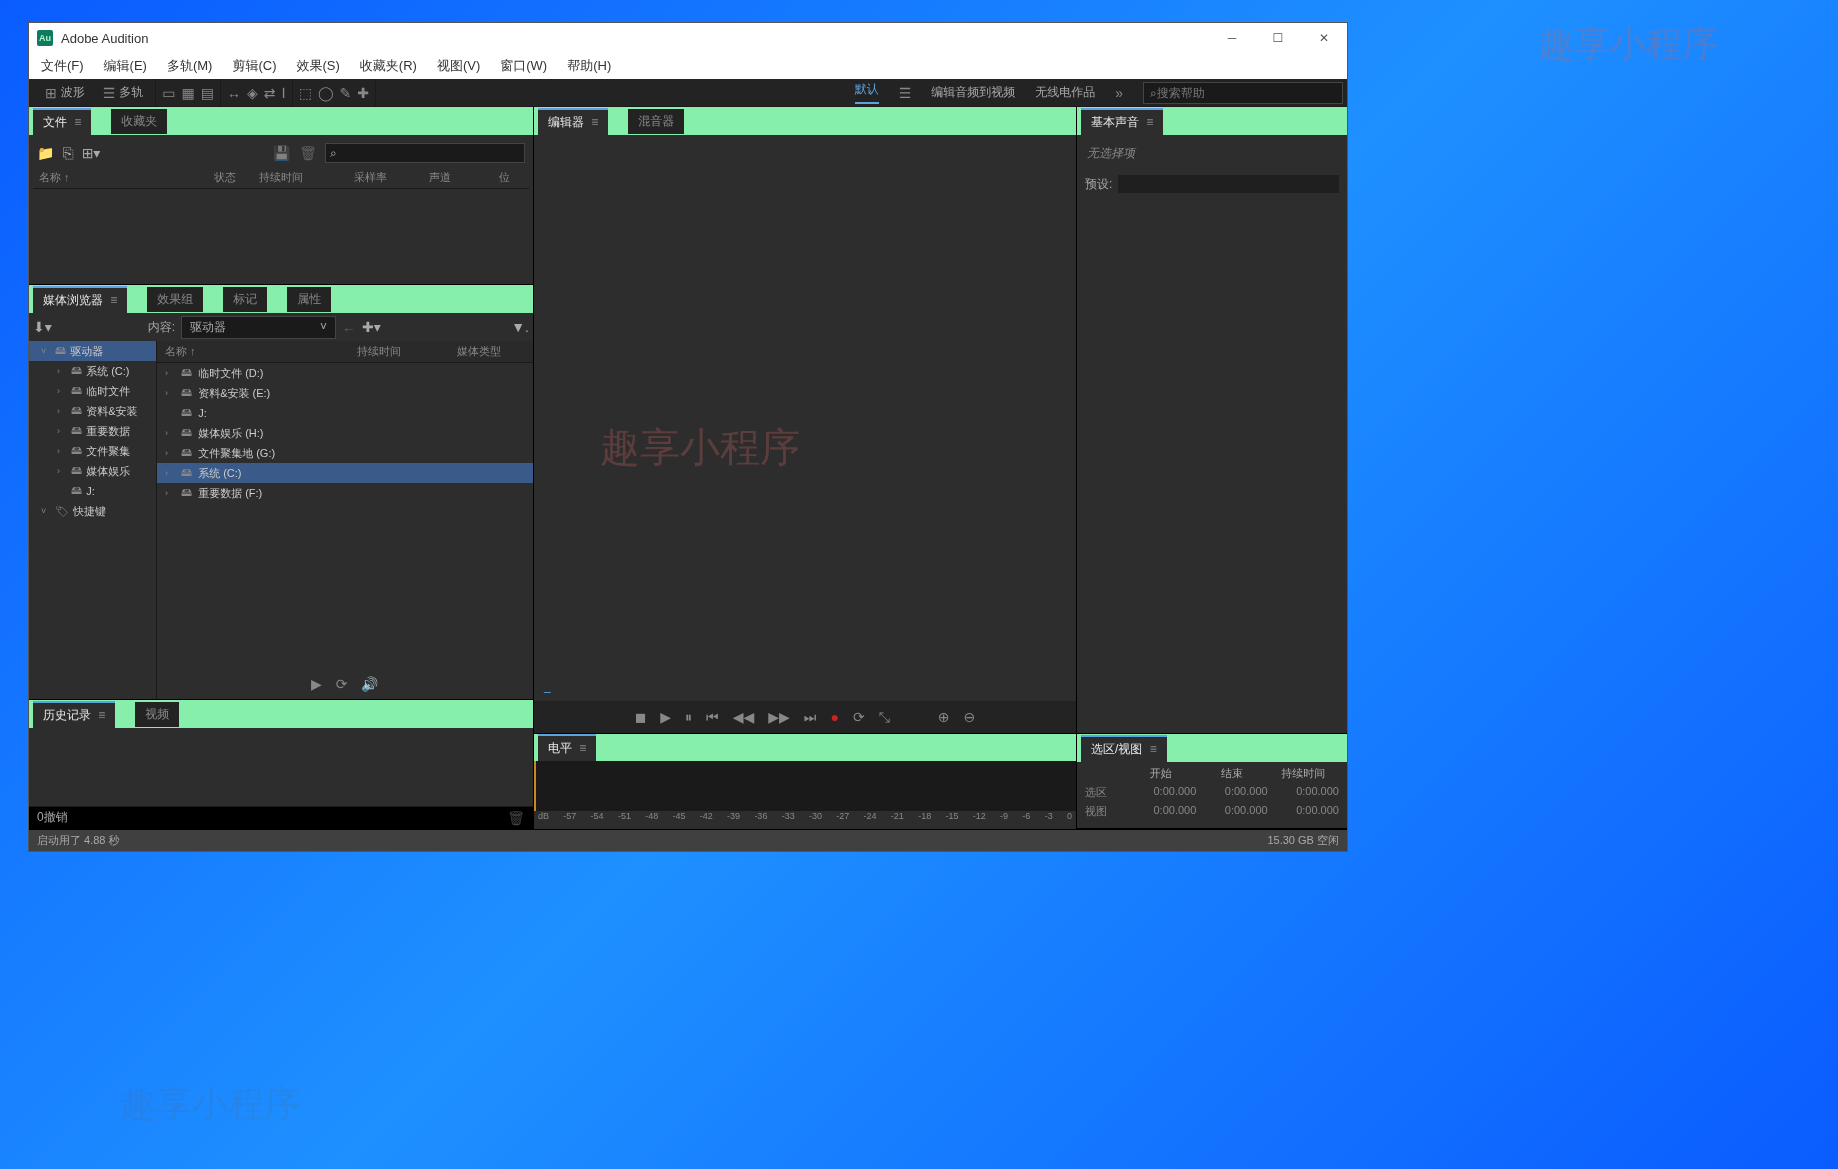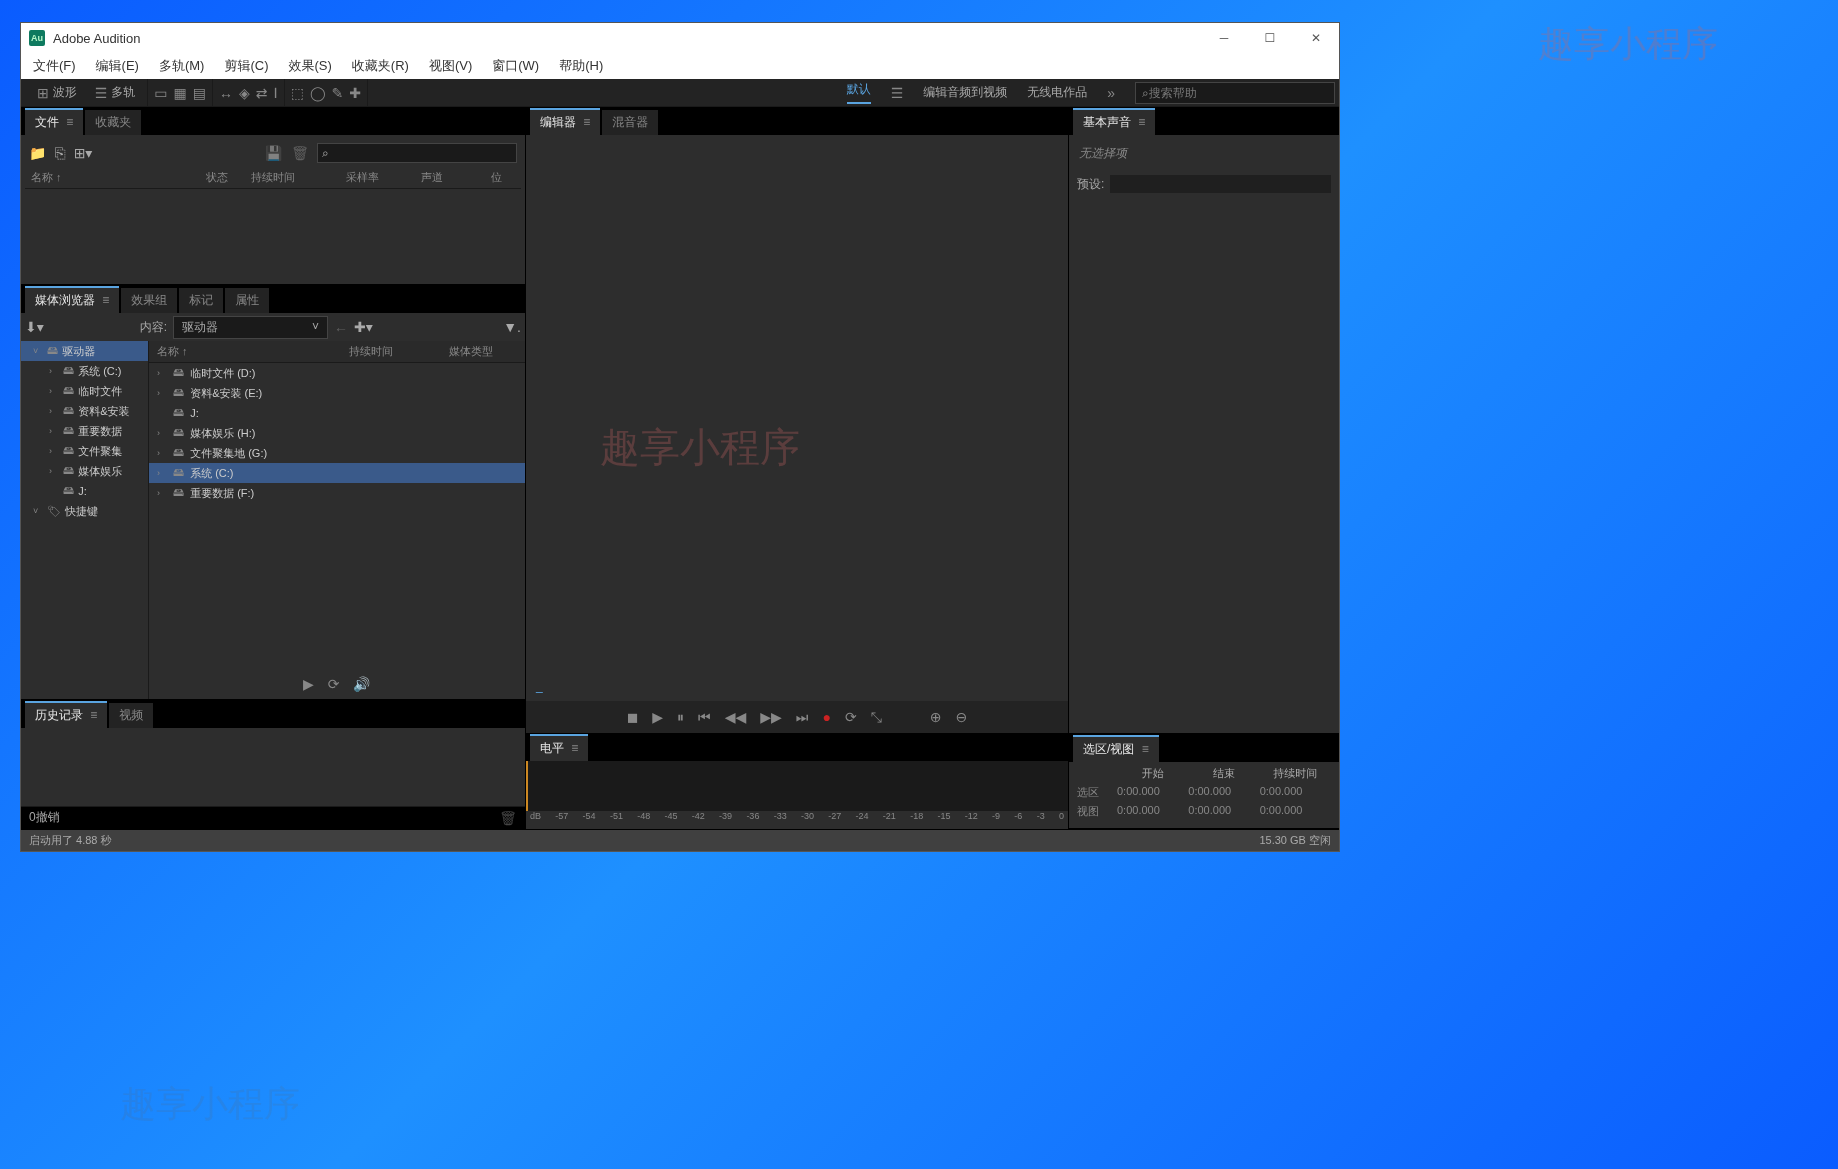--- a/index.html
+++ b/index.html
@@ -2,21 +2,21 @@
 <html><head>
 <meta charset="utf-8">
 <style>
 * { margin: 0; padding: 0; box-sizing: border-box; font-family: "Microsoft YaHei", "Segoe UI", sans-serif; }
 body { background: linear-gradient(135deg, #0a5cff 0%, #1e90ff 50%, #0a5cff 100%); height: 1169px; width: 1838px; overflow: hidden; position: relative; }
 .watermark { position: absolute; font-size: 36px; color: rgba(200,100,100,0.3); z-index: 1000; pointer-events: none; }
 .wm1 { top: 20px; right: 120px; }
 .wm2 { top: 420px; left: 600px; font-size: 40px; }
 .wm3 { bottom: 40px; left: 120px; color: rgba(100,100,100,0.15); }
 
-.window { position: absolute; top: 22px; left: 20px; width: 1320px; height: 830px; background: #fff; border: 1px solid #555; display: flex; flex-direction: column; }
+.window { position: absolute; top: 22px; left: 28px; width: 1320px; height: 830px; background: #fff; border: 1px solid #555; display: flex; flex-direction: column; }
 
 .titlebar { height: 30px; background: #fff; display: flex; align-items: center; padding: 0 0 0 8px; color: #333; font-size: 13px; }
 .app-icon { width: 16px; height: 16px; background: #0e7a5f; margin-right: 8px; display: inline-flex; align-items: center; justify-content: center; color: #b3f5c8; font-size: 9px; font-weight: bold; border-radius: 2px; }
 .titlebar-buttons { margin-left: auto; display: flex; }
 .titlebar-btn { width: 46px; height: 30px; display: flex; align-items: center; justify-content: center; color: #555; font-size: 12px; }
 
 .menubar { height: 26px; background: #fff; display: flex; align-items: center; padding: 0 4px; font-size: 13px; color: #333; gap: 4px; }
 .menu-item { padding: 2px 8px; }
 
 .app-body { flex: 1; background: #232323; display: flex; flex-direction: column; color: #a8a8a8; font-size: 12px; overflow: hidden; }
@@ -28,21 +28,21 @@
 .workspace-tabs { margin-left: auto; display: flex; align-items: center; gap: 20px; padding: 0 10px; }
 .ws-tab { color: #a8a8a8; }
 .ws-tab.active { color: #5aa4e0; border-bottom: 2px solid #5aa4e0; padding-bottom: 4px; }
 .search-help { width: 200px; height: 22px; background: #1a1a1a; border: 1px solid #444; margin-left: 10px; display: flex; align-items: center; padding: 0 6px; color: #888; }
 .search-help input { background: transparent; border: none; color: #ccc; outline: none; flex: 1; font-size: 12px; }
 
 .main-area { flex: 1; display: flex; overflow: hidden; }
 
 .left-col { width: 505px; display: flex; flex-direction: column; border-right: 1px solid #000; }
 .panel { background: #232323; border-bottom: 1px solid #000; display: flex; flex-direction: column; }
-.panel-tabs { height: 28px; display: flex; align-items: flex-end; padding: 0 4px; gap: 2px; background: #000000; }
+.panel-tabs { height: 28px; display: flex; align-items: center; padding: 0 4px; gap: 20px; background: #86efac; }
 .panel-tab { padding: 4px 10px; color: #888; background: #232323; font-size: 12px; }
 .panel-tab.active { color: #e8e8e8; background: #2d2d2d; border-top: 2px solid #5aa4e0; }
 .panel-tab .menu-icon { margin-left: 4px; color: #888; }
 .panel-body { flex: 1; background: #2d2d2d; padding: 4px; }
 
 .files-panel { height: 178px; }
 .files-toolbar { height: 28px; display: flex; align-items: center; gap: 8px; padding: 0 4px; }
 .ft-icon { color: #aaa; font-size: 14px; }
 .files-search { margin-left: auto; width: 200px; height: 20px; background: #1a1a1a; border: 1px solid #444; display: flex; align-items: center; padding: 0 4px; }
 .files-headers { height: 22px; display: flex; align-items: center; background: #2d2d2d; font-size: 11px; color: #888; border-bottom: 1px solid #1a1a1a; }
@@ -95,21 +95,21 @@
 .essential-panel { flex: 1; }
 .no-selection { padding: 10px; color: #888; font-style: italic; font-size: 12px; }
 .preset-row { height: 24px; display: flex; align-items: center; padding: 0 8px; gap: 6px; background: #2d2d2d; }
 
 .selection-panel { height: 95px; }
 .sel-table { padding: 4px 8px; }
 .sel-headers { display: flex; font-size: 11px; color: #aaa; }
 .sel-col { flex: 1; text-align: center; }
 .sel-row { display: flex; font-size: 11px; color: #888; margin-top: 4px; }
 .sel-label { width: 40px; }
-.sel-val { flex: 1; text-align: left; }
+.sel-val { flex: 1; text-align: right; }
 
 .status-bar { height: 22px; background: #404040; display: flex; align-items: center; padding: 0 8px; color: #aaa; font-size: 11px; border-top: 1px solid #000; }
 .status-right { margin-left: auto; }
 </style>
 </head>
 <body>
 
 <div class="watermark wm1">趣享小程序</div>
 <div class="watermark wm2">趣享小程序</div>
 <div class="watermark wm3">趣享小程序</div>

